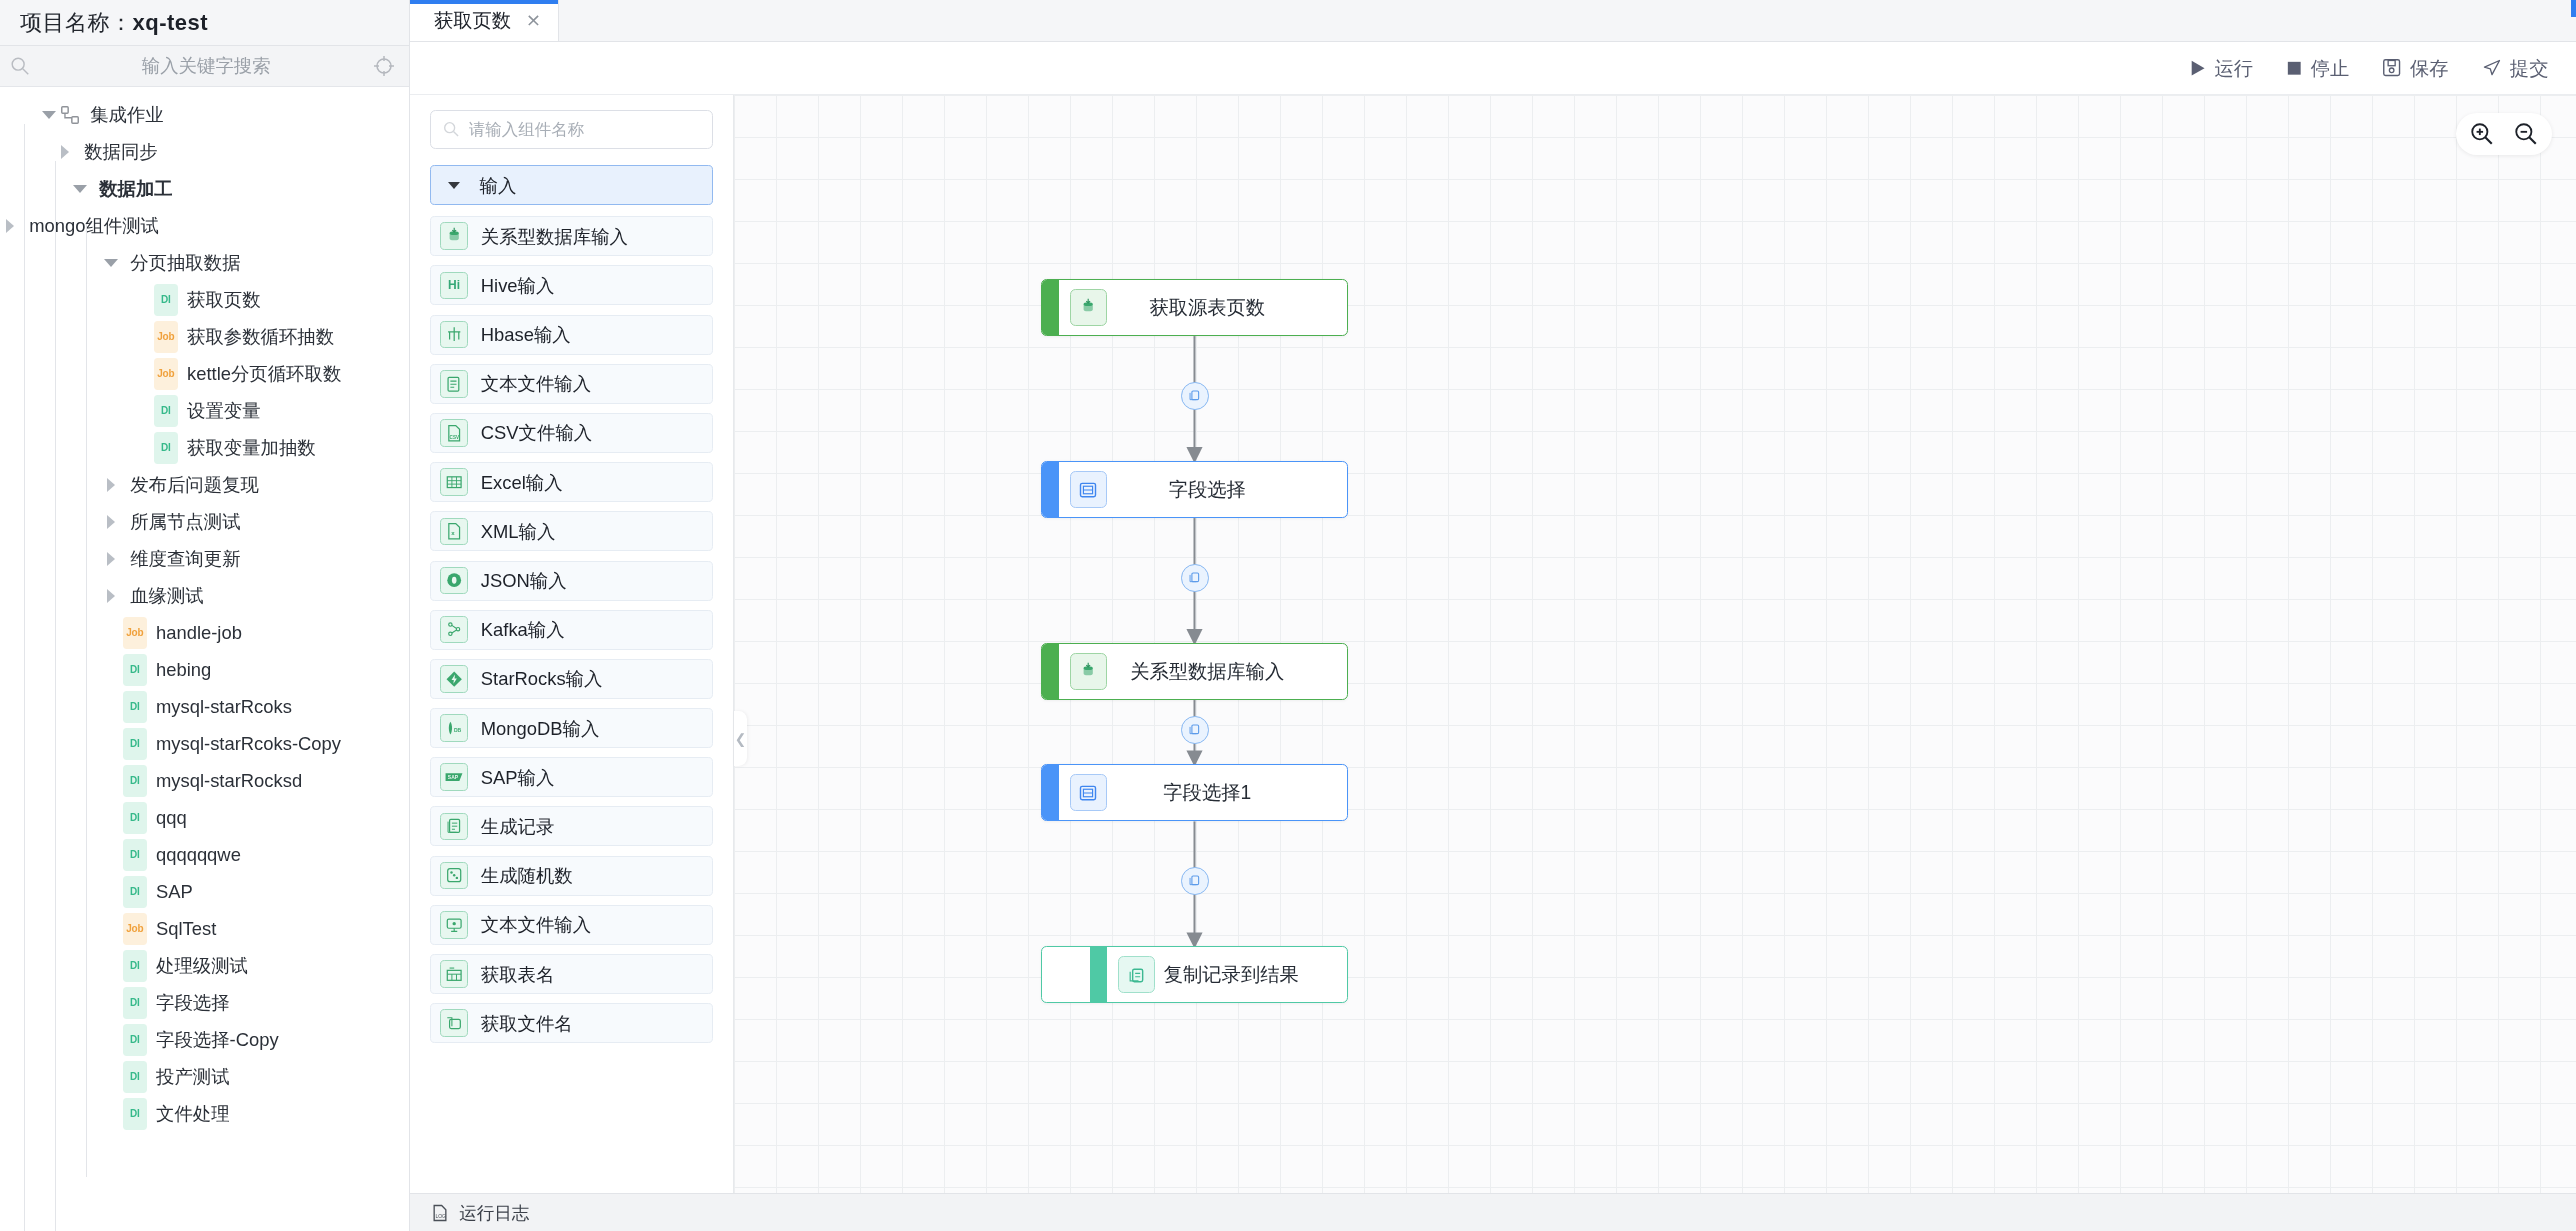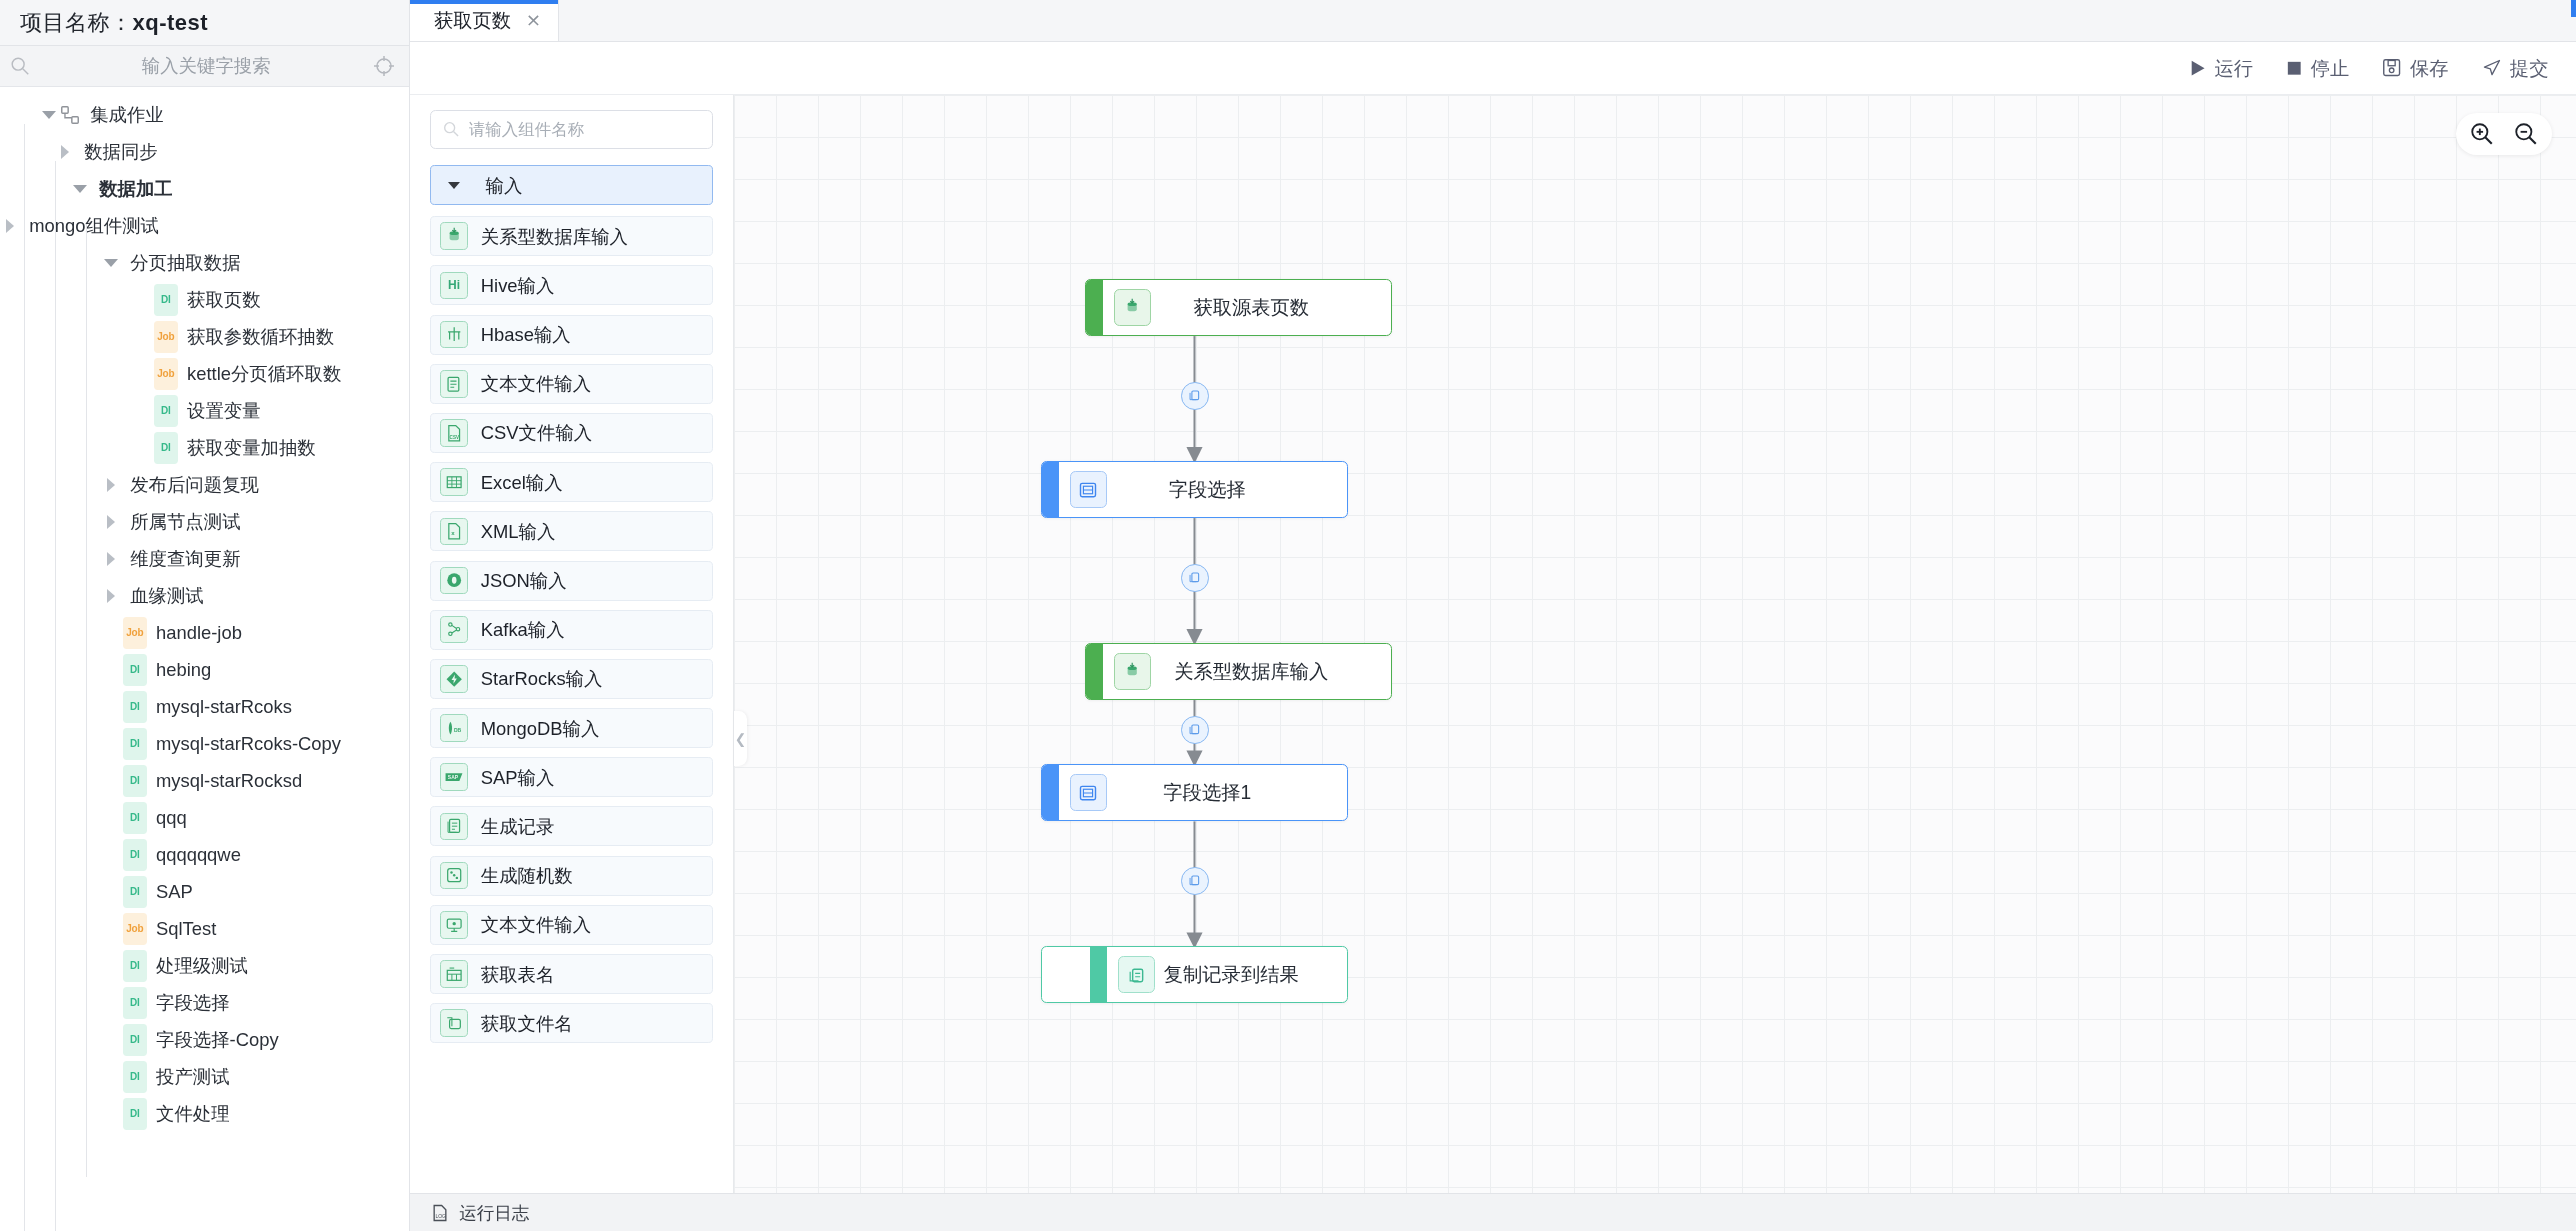--- a/index.html
+++ b/index.html
@@ -125,21 +125,21 @@
   .palette-search input {
     flex:1 1 auto; border:none; outline:none; background:transparent;
     font-size: 16.5px; color:#4a4f57; padding-left: 8.3px;
     font-family: "Liberation Sans", sans-serif;
   }
   .palette-search input::placeholder { color:#a8aeb6; }
   .group-head {
     margin-top: 16.5px; height: 40px; flex: 0 0 40px;
     background: #e8f1fd; border: 0.9px solid #91b9f0; border-radius: 4.6px;
     display: flex; align-items: center; padding-left: 16.5px;
-    font-size: 18.4px; color: #1d2129; cursor: pointer; gap: 6px;
+    font-size: 18.4px; color: #1d2129; cursor: pointer;
   }
   .group-head .tri-down { width:0;height:0;border-left:6.4px solid transparent;border-right:6.4px solid transparent;border-top:7.4px solid #35383d; margin-right: 20px; }
   .comp-list { flex: 1 1 auto; overflow: hidden; padding-top: 11px; }
   .comp {
     height: 40px; margin-bottom: 9.2px;
     background: #f7fafd; border: 0.9px solid #e6ecf3; border-radius: 4.6px;
     display: flex; align-items: center; padding-left: 9.2px;
     font-size: 18.4px; color: #1d2129; cursor: grab;
   }
   .comp .cicon {
@@ -186,21 +186,21 @@
   .fnode .bar { width: 16.5px; height: 100%; flex: 0 0 16.5px; }
   .fnode .nicon {
     width: 37px; height: 37px; flex: 0 0 37px; border-radius: 5.5px;
     display: flex; align-items: center; justify-content: center;
     margin-left: 11px;
   }
   .fnode .ntitle {
     flex: 1 1 auto; text-align: center; font-size: 19.3px; color: #262c35;
     padding-right: 39px;
   }
-  .fnode.green { border: 1.8px solid #4caf50; margin-left: 44px; }
+  .fnode.green { border: 1.8px solid #4caf50; }
   .fnode.green .bar { background: #4caf50; }
   .fnode.green .nicon { background: #e8f6ea; border: 0.9px solid #9ed5a4; }
   .fnode.blue { border: 1.8px solid #4a94f8; }
   .fnode.blue .bar { background: #4a94f8; }
   .fnode.blue .nicon { background: #e9f2fe; border: 0.9px solid #a7c9f7; }
   .fnode.teal { border: 1.8px solid #4fc9a5; padding-left: 48px; }
   .fnode.teal .bar { background: #4fc9a5; }
   .fnode.teal .nicon { background: #e6f8f2; border: 0.9px solid #a0e0cb; }
   .conn-badge {
     position: absolute; width: 27.6px; height: 27.6px; border-radius: 50%;

